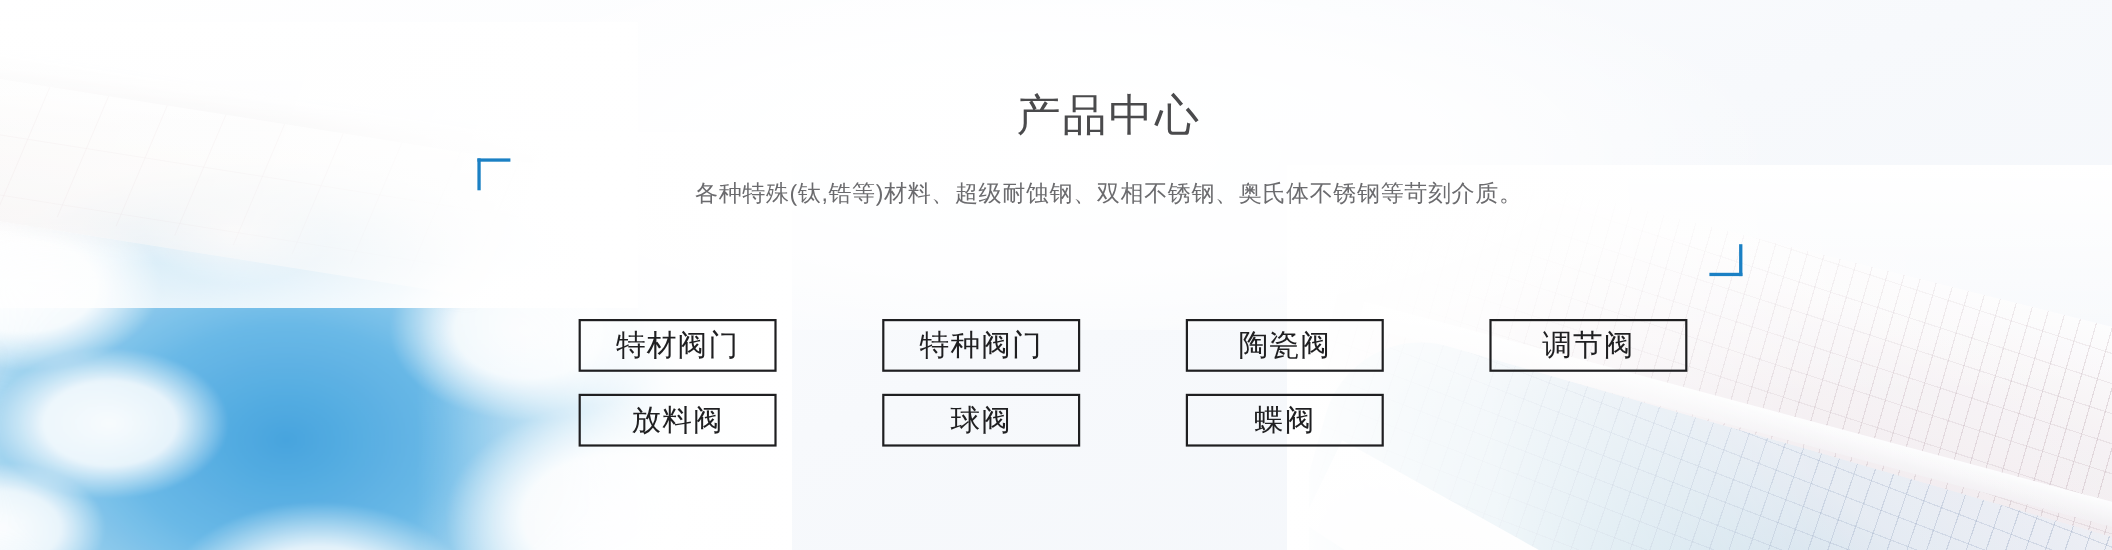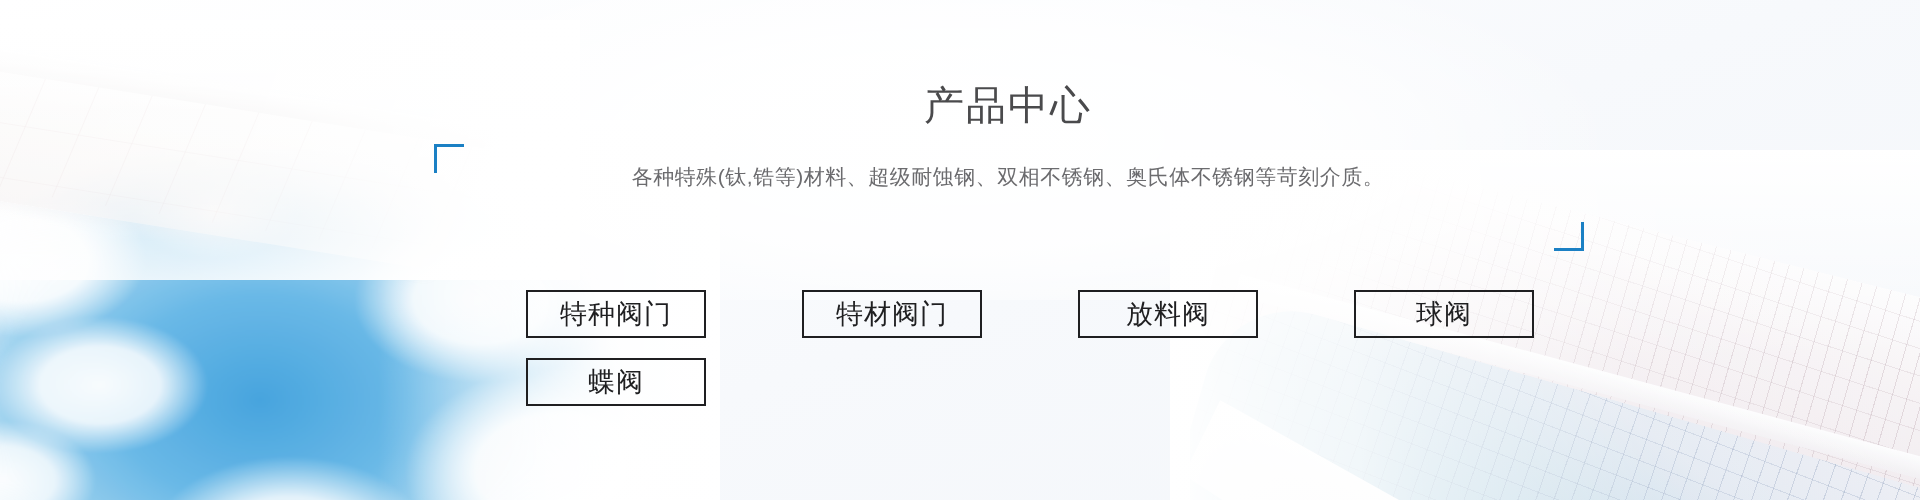--- a/index.html
+++ b/index.html
@@ -196,21 +196,23 @@
     <h1 id="page-title">产品中心</h1>
 
     <div id="desc-block">
       <div class="desc-line">各种特殊(钛,锆等)材料、超级耐蚀钢、双相不锈钢、奥氏体不锈钢等苛刻介质。</div>
     </div>
 
     <div class="corner" id="corner-tl"></div>
     <div class="corner" id="corner-br"></div>
 
     <div id="cat-grid">
+      <button class="cat-btn">特材阀门</button>
       <button class="cat-btn">特种阀门</button>
-      <button class="cat-btn">特材阀门</button>
+      <button class="cat-btn">陶瓷阀</button>
+      <button class="cat-btn">调节阀</button>
       <button class="cat-btn">放料阀</button>
       <button class="cat-btn">球阀</button>
       <button class="cat-btn">蝶阀</button>
     </div>
 
   </div>
 </div>
 
 </body></html>

